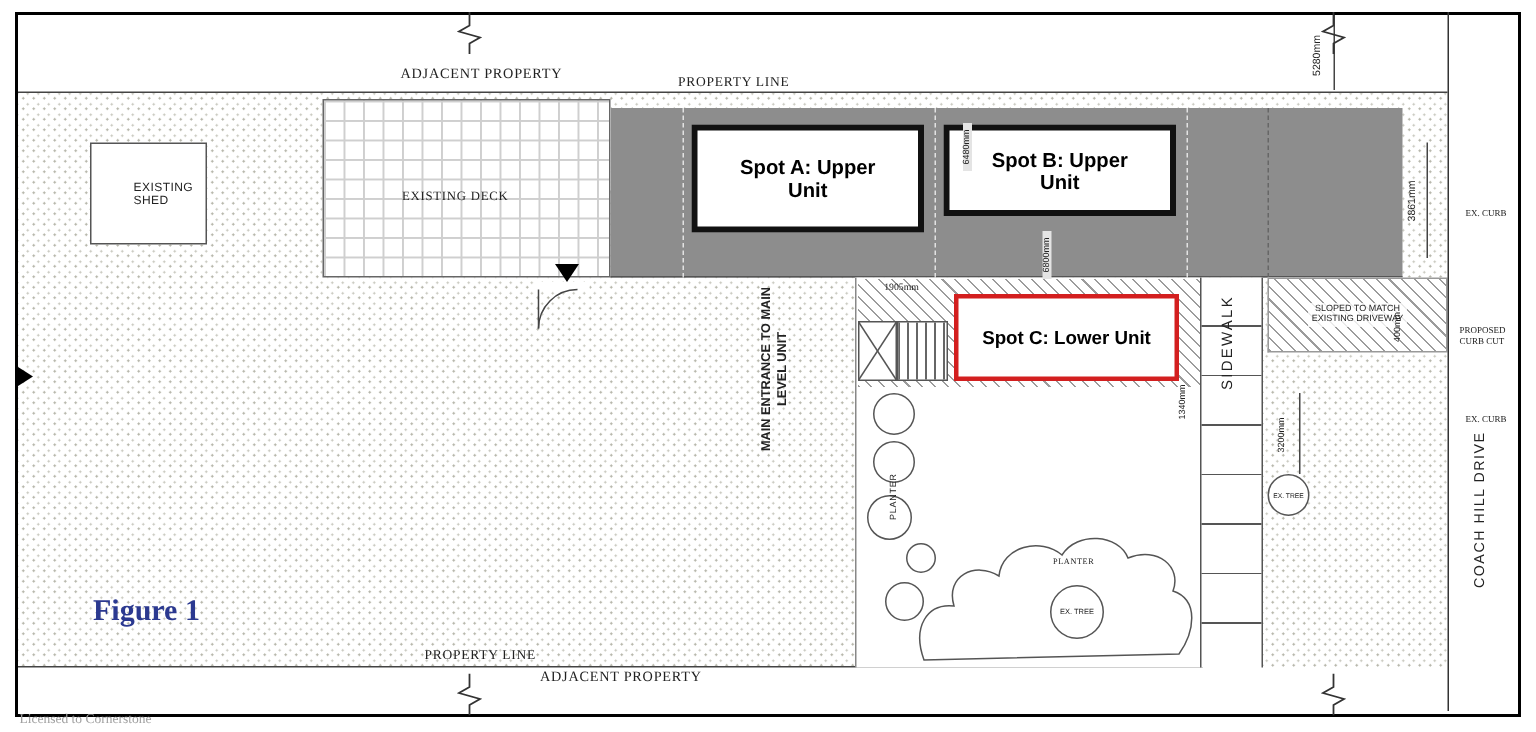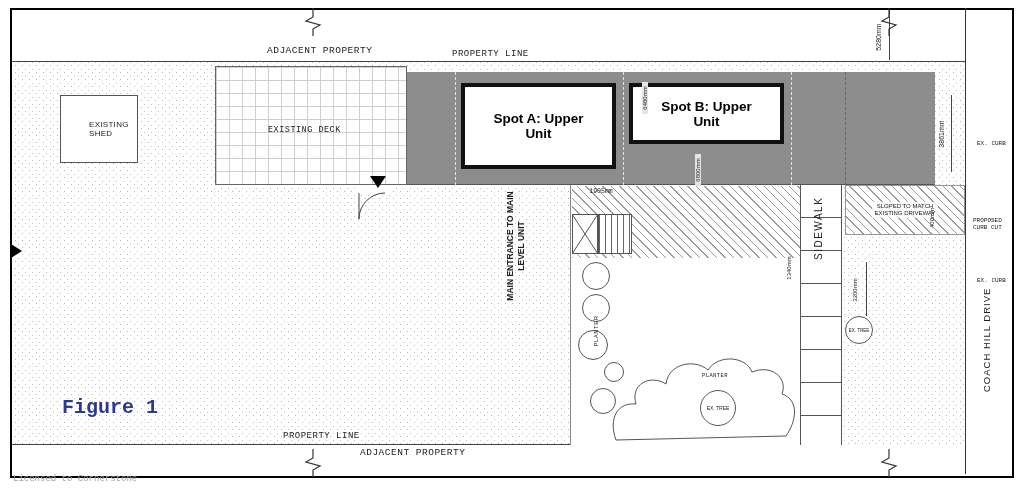--- a/index.html
+++ b/index.html
@@ -1,19 +1,19 @@
 <!DOCTYPE html>
 <html style="--driveway-gray: #8d8d8d; --spot-border: #111111; --spot-c-border: #d31f1f; --figure-blue: #2b3990; --watermark-gray: #a0a0a0;"><head>
 <meta charset="utf-8">
 <style>
   html,body{margin:0;padding:0;background:#fff;}
   #canvas{position:relative;width:1024px;height:488px;background:#fff;overflow:hidden;
           font-family:"Liberation Sans",sans-serif;color:#222;}
   .abs{position:absolute;}
-  .lbl{position:absolute;font-family:Liberation Mono, monospace;color:#222;white-space:nowrap;}
+  .lbl{position:absolute;font-family:Liberation Serif, serif;color:#222;white-space:nowrap;}
   .rot{transform:rotate(-90deg);transform-origin:0 0;position:absolute;white-space:nowrap;
        font-family:"Liberation Sans",sans-serif;color:#222;}
   .circle{position:absolute;border:1px solid #555;border-radius:50%;background:#fff;}
   .stipple{background-image:radial-gradient(#b3b3a7 0.7px, transparent 0.9px),
                             radial-gradient(#c4c4ba 0.6px, transparent 0.8px);
            background-size:7px 7px,7px 7px;background-position:0 0,3px 4px;}
   .grid{background-color:#fff;
         background-image:linear-gradient(#cfcfcf 1px, transparent 1px),
                          linear-gradient(90deg,#cfcfcf 1px, transparent 1px);
         background-size:13px 13px;}
@@ -75,25 +75,28 @@
   <div class="rot" style="left:813px;top:260px;width:66px;font-size:10px;letter-spacing:1.5px;">SIDEWALK</div>
 
   <svg class="abs" style="left:572px;top:214px;" width="26" height="40" viewBox="0 0 26 40">
     <rect x="0.5" y="0.5" width="25" height="39" fill="#fff" stroke="#555"></rect>
     <line x1="0" y1="0" x2="26" y2="40" stroke="#555" stroke-width="1"></line>
     <line x1="26" y1="0" x2="0" y2="40" stroke="#555" stroke-width="1"></line>
   </svg>
   <div class="abs" style="left:598px;top:214px;width:34px;height:40px;border:1px solid #555;box-sizing:border-box;background:#fff;
               background-image:repeating-linear-gradient(90deg,#666 0,#666 1px,transparent 1px,transparent 6px);"></div>
 
-  <div class="spot" style="left:461px;top:83px;width:155px;height:86px;border:4px solid var(--spot-border,#111);font-size:13.5px;padding:0 16px;">
+  <div class="spot" style="left:461px;top:83px;width:155px;height:72px;border:4px solid var(--spot-border,#111);font-size:13.5px;padding:0 16px;">
     <span>Spot A: Upper Unit</span>
   </div>
   <div class="spot" style="left:629px;top:83px;width:155px;height:61px;border:4px solid var(--spot-border,#111);font-size:13.5px;padding:0 16px;">
     <span>Spot B: Upper Unit</span>
+  </div>
+  <div class="spot" style="left:636px;top:196px;width:150px;height:58px;border:3px solid var(--spot-c-border,#d31f1f);font-size:12.5px;">
+    <span>Spot C: Lower Unit</span>
   </div>
 
   <div class="circle" style="left:582px;top:262px;width:26px;height:26px;"></div>
   <div class="circle" style="left:582px;top:294px;width:26px;height:26px;"></div>
   <div class="circle" style="left:578px;top:330px;width:28px;height:28px;"></div>
   <div class="circle" style="left:604px;top:362px;width:18px;height:18px;"></div>
   <div class="circle" style="left:590px;top:388px;width:24px;height:24px;"></div>
   <div class="rot" style="left:593px;top:352px;width:42px;font-size:6px;letter-spacing:0.5px;text-align:center;">PLANTER</div>
 
   <svg class="abs" style="left:610px;top:344px;" width="190" height="100" viewBox="0 0 190 100">

